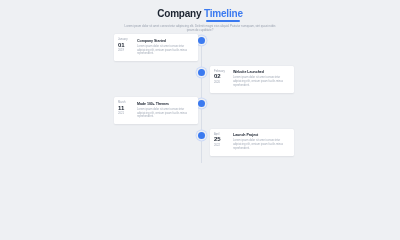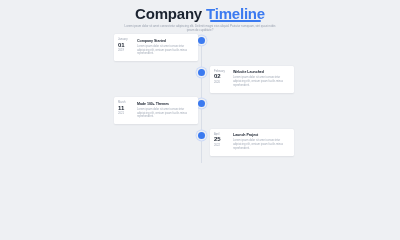--- a/index.html
+++ b/index.html
@@ -7,21 +7,21 @@
     width:400px; height:175px;
     background:#eef0f3;
     font-family:"Liberation Sans", sans-serif;
     overflow:hidden;
   }
   .page { position:relative; width:400px; height:175px; }
 
   
   .header { padding-top:7px; text-align:center; }
   .title {
-    font-size:15px; font-weight:bold; color:#1b2330;
+    font-size:10px; font-weight:bold; color:#1b2330;
     letter-spacing:-0.2px; line-height:13px;
   }
   .title .accent {
     color:#3b7af0; position:relative; display:inline-block;
     padding-bottom:0px;
   }
   .title .accent::after {
     content:""; position:absolute; left:6%; right:6%;
     bottom:-1.5px; height:1.4px; background:#3b7af0; border-radius:1px;
   }

